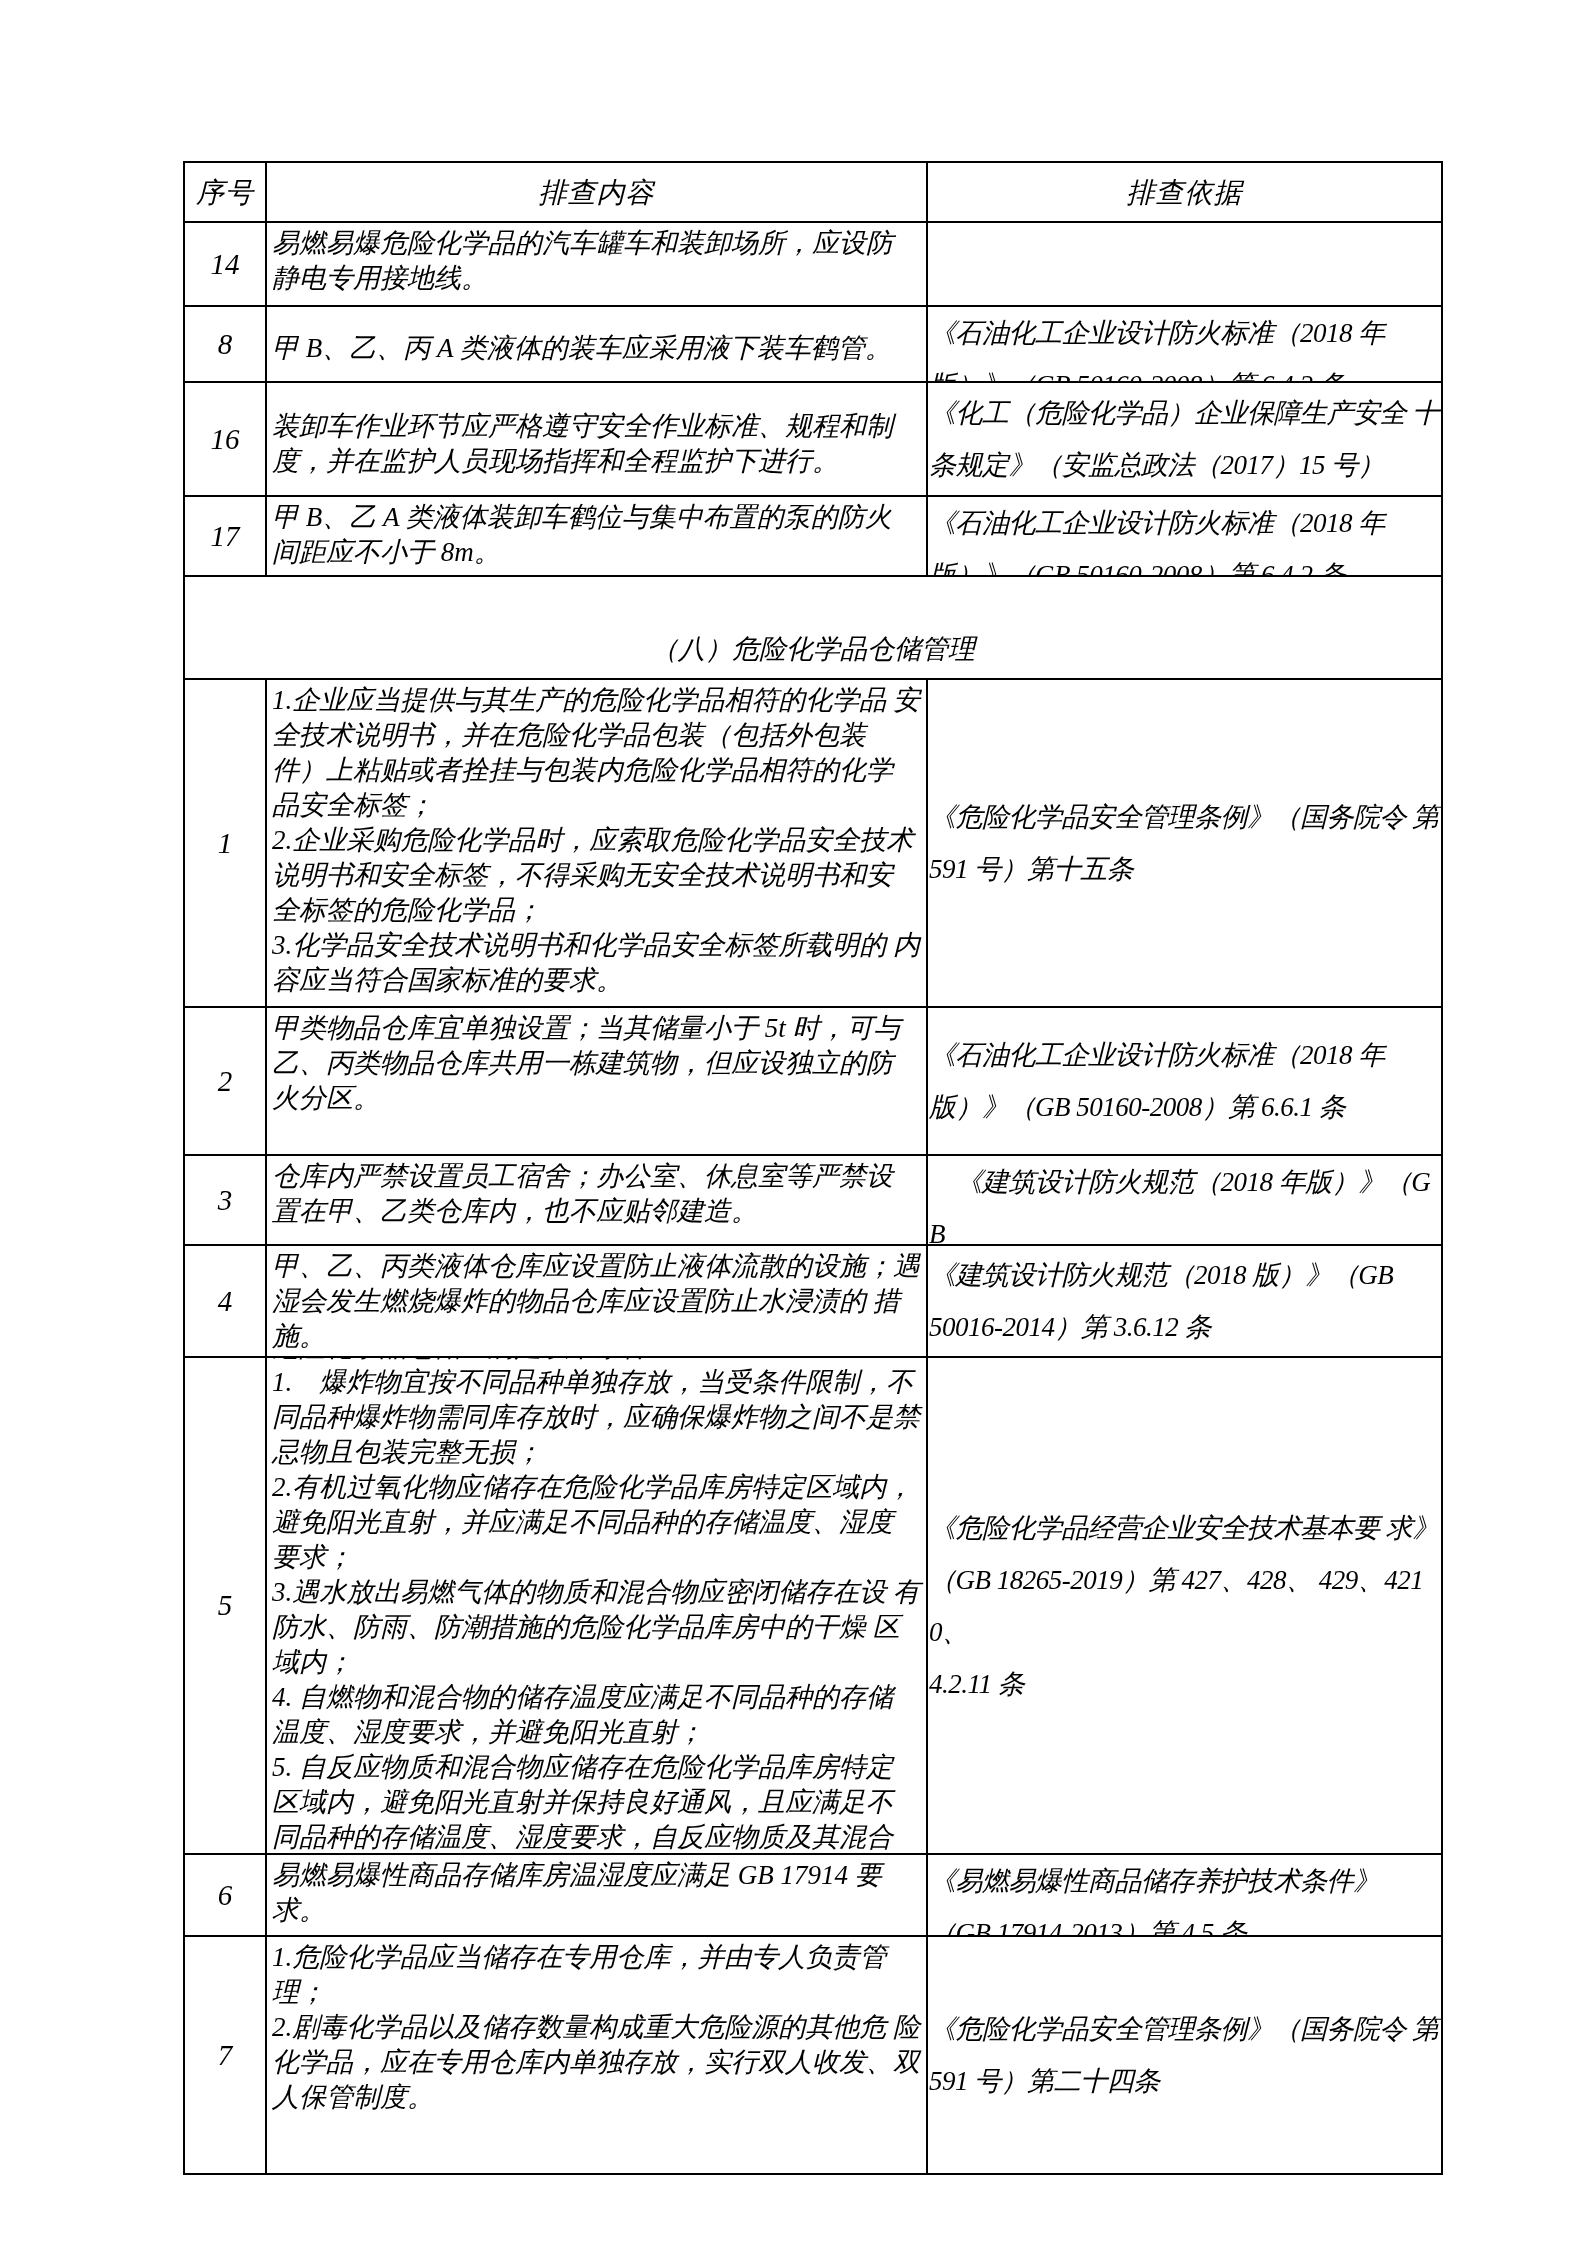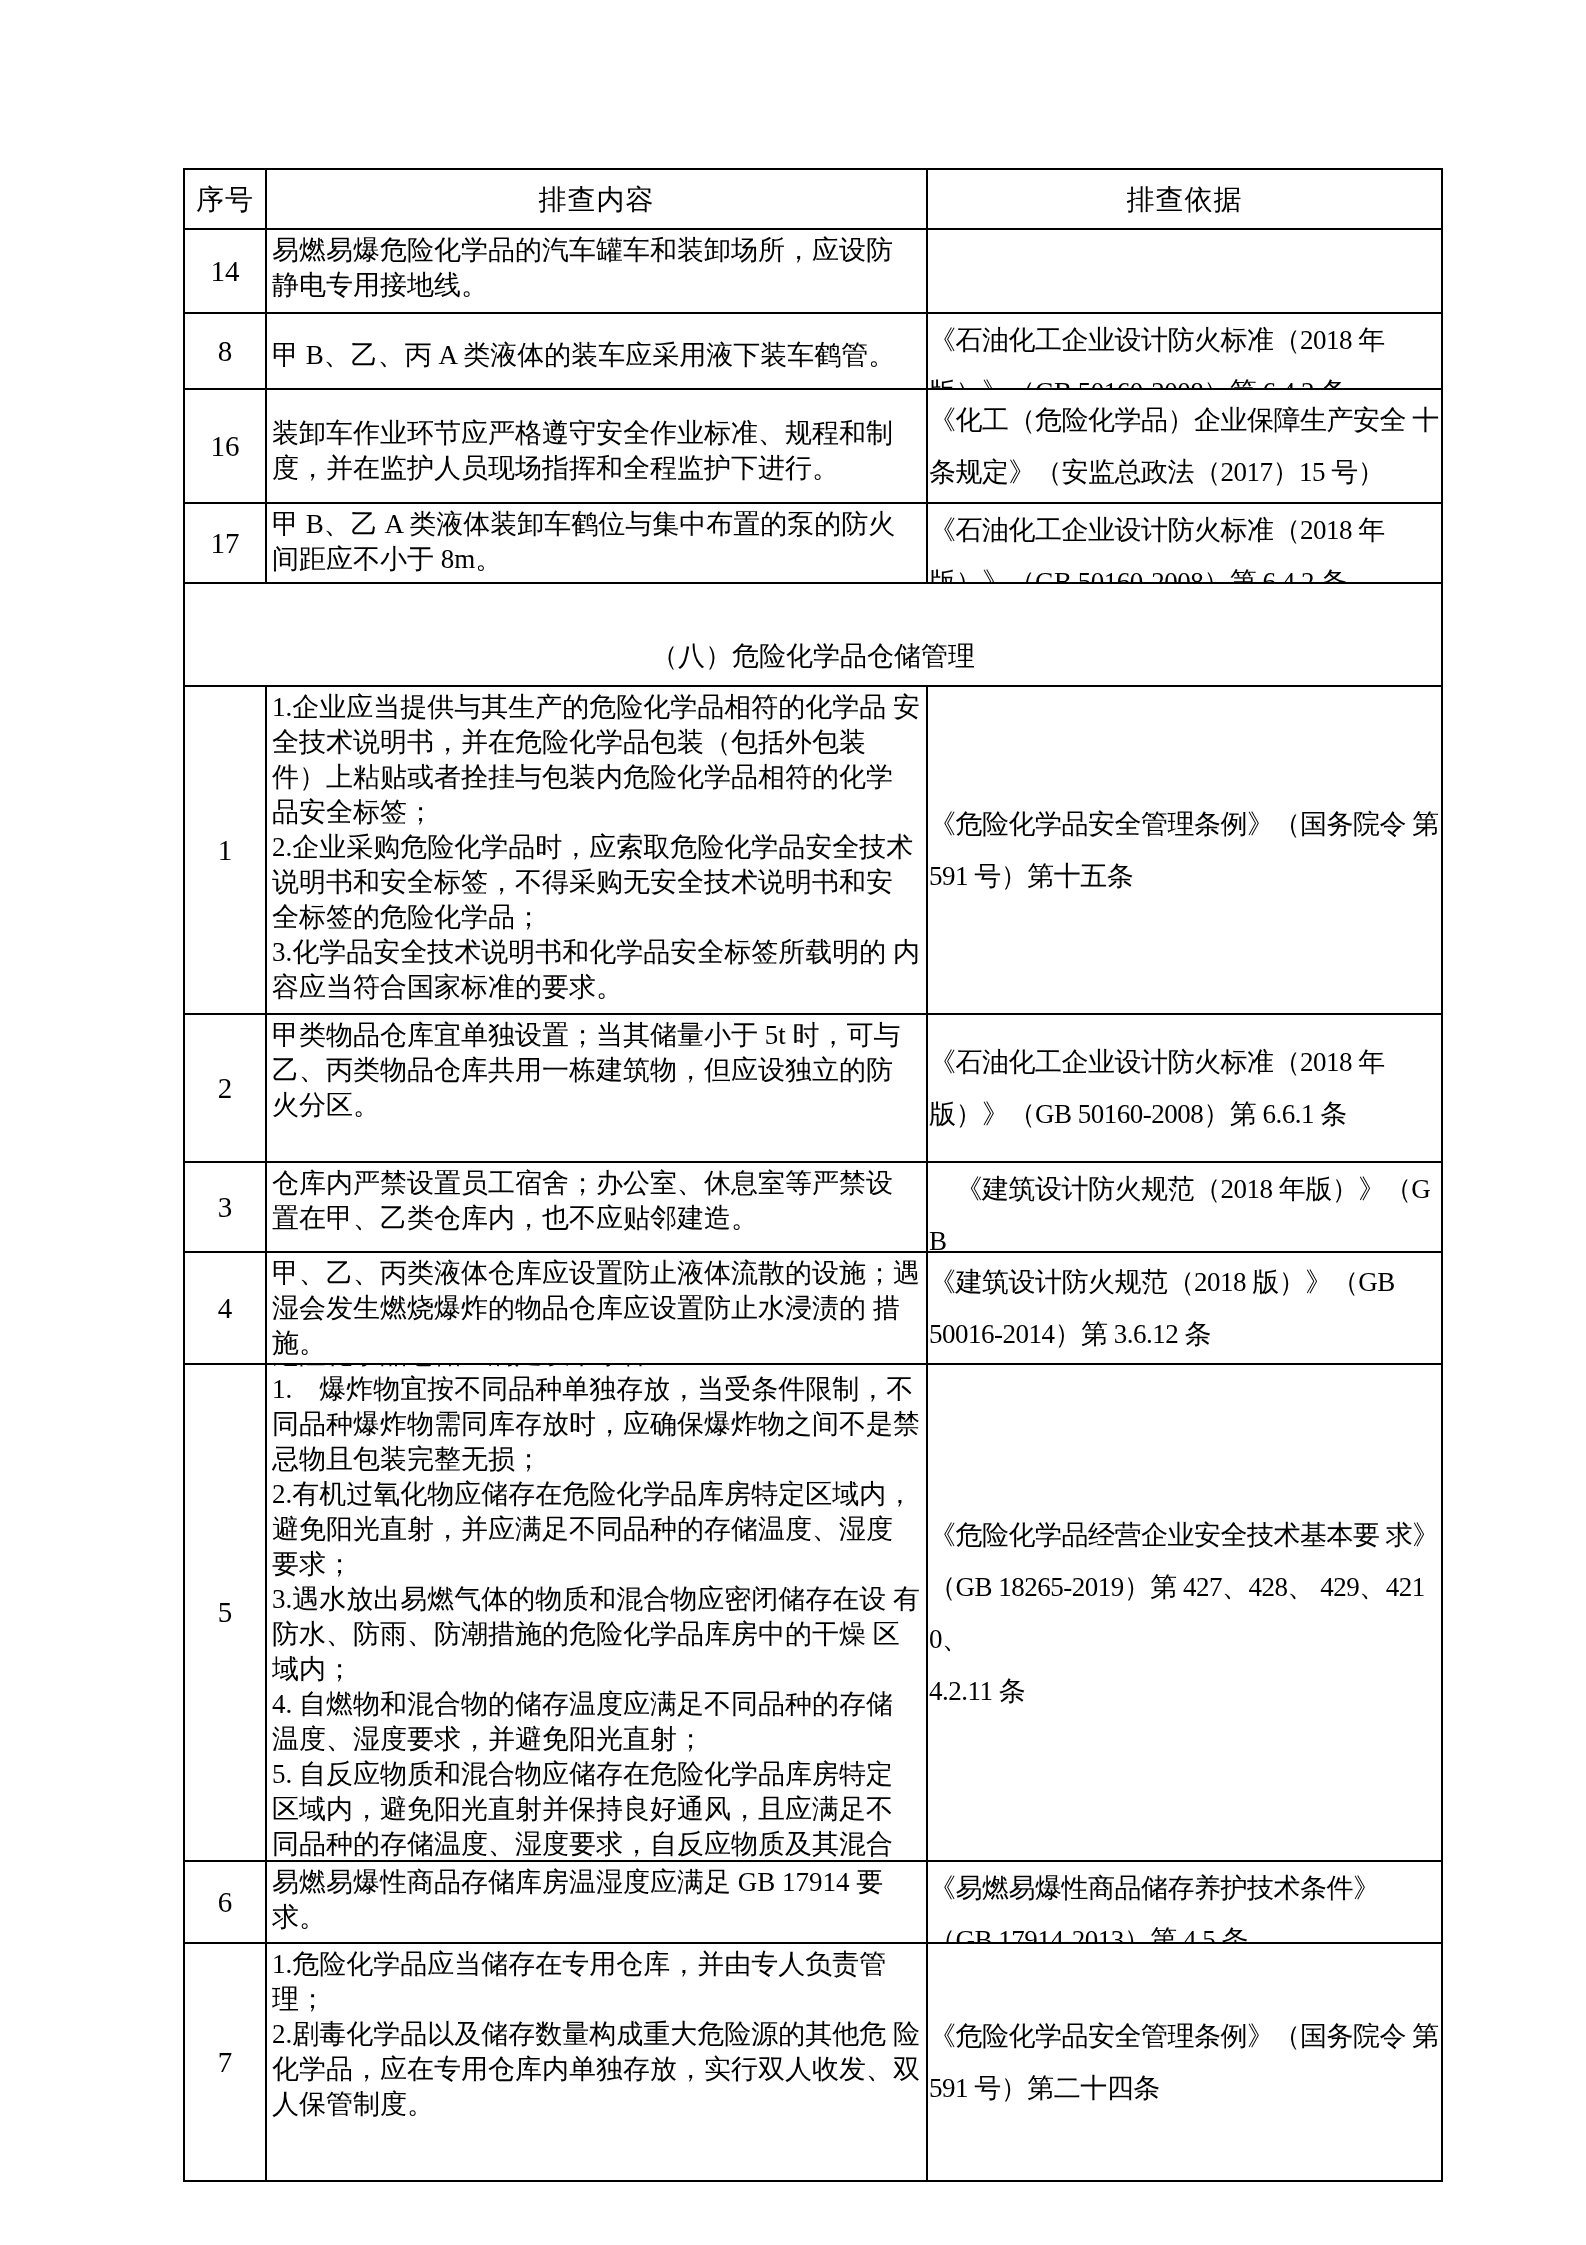--- a/index.html
+++ b/index.html
@@ -10,22 +10,23 @@
   body {
     width: 1586px;
     height: 2245px;
     position: relative;
     font-family: "Liberation Serif", "DejaVu Serif", serif;
     color: #000000;
   }
   .doc-wrap {
     position: absolute;
     left: 183px;
-    top: 168px;
+    top: 161px;
     width: 1258px;
+    font-style: italic;
   }
   table.audit-table {
     table-layout: fixed;
     width: 1258px;
     border-collapse: collapse;
   }
   table.audit-table td {
     border: 2px solid #000000;
     padding: 0;
     vertical-align: top;

